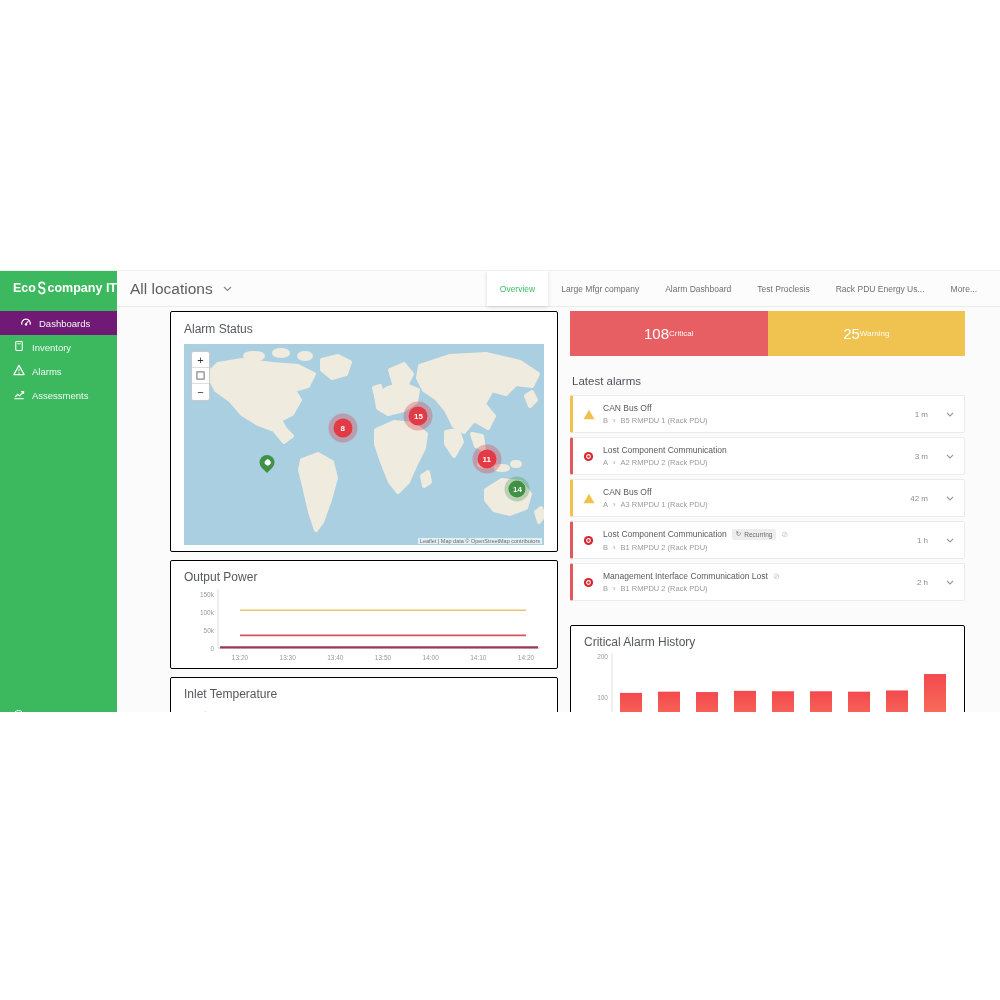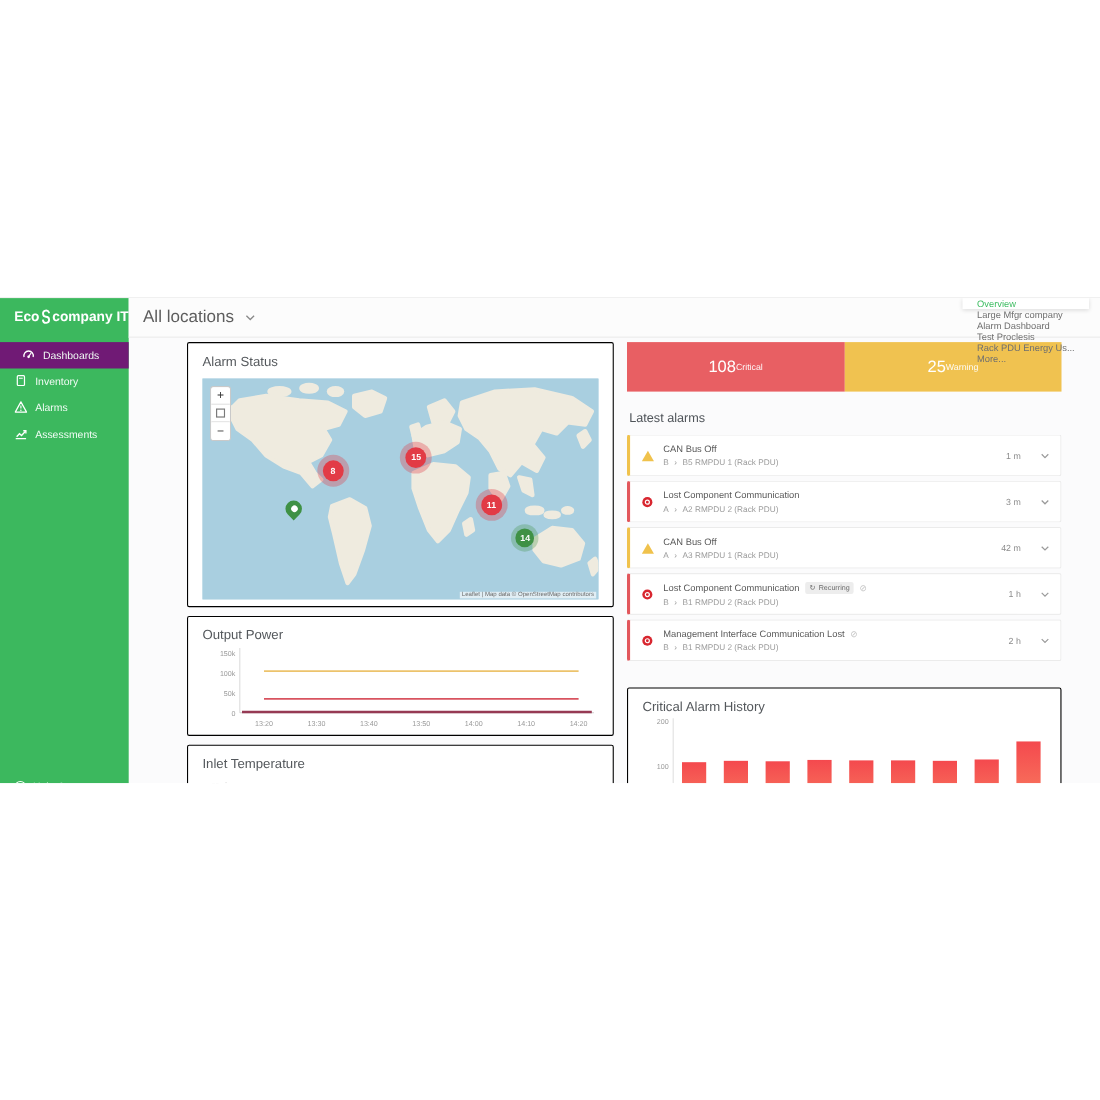--- a/index.html
+++ b/index.html
@@ -15,40 +15,40 @@
   .menu-item { height:24px; display:flex; align-items:center; gap:7px; padding-left:13px; font-size:9.5px; color:#f0fbf4; cursor:pointer; }
   .menu-item.active { background:#701a75;padding-left:20px; }
   .menu-item svg { width:12px; height:12px; flex-shrink:0; }
   .help { position:absolute; left:13px; bottom:9px; display:flex; align-items:center; gap:6px; color:#fff; font-size:9.5px; cursor:pointer; }
   .help-q { width:11px; height:11px; border:1px solid #fff; border-radius:50%; font-size:7.5px; display:flex; align-items:center; justify-content:center; }
 
   
   .main { flex:1; display:flex; flex-direction:column; min-width:0; }
   .topbar { height:36px; background:#fcfcfc; border-bottom:1px solid #ebebeb; display:flex; align-items:center; padding-left:13px; position:relative; flex-shrink:0; }
   .location { font-size:15.5px; color:#5d5d5d; display:flex; align-items:center; gap:10px; cursor:pointer; }
-  .tabs { position:absolute; right:10px; top:0; height:100%; display:flex;flex-direction:column; }
+  .tabs { position:absolute; right:10px; top:0; height:100%; display:flex; }
   .tab { display:flex; align-items:center; padding:0 13px; font-size:8.5px; color:#6f6f6f; cursor:pointer; white-space:nowrap; }
   .tab.active { background:#fff; color:#3fbd63; box-shadow:0 1px 4px rgba(0,0,0,0.14); }
 
   
   .content { flex:1; display:flex; gap:12px; padding:4px 0 0 53px; overflow:hidden; }
   .col-left { width:388px; min-width:388px; }
   .col-right { width:395px; min-width:395px; }
   .card { background:#fff; border:1px solid #000000; border-radius:2px; }
   .card-title { font-size:12px; color:#54585c; }
 
   
   .card-map { padding:10px 13px 6px; }
   .map { margin-top:8px; height:201px; position:relative; background:#a9cfe0; overflow:hidden; }
   .map > svg.world { position:absolute; top:0; left:0; }
   .map-controls { position:absolute; top:7px; left:7px; width:19px; background:#fff; border:1px solid #c9c9c9; border-radius:3px; z-index:6; overflow:hidden; }
   .map-btn { height:16px; display:flex; align-items:center; justify-content:center; font-size:11px; color:#333; border-bottom:1px solid #ddd; cursor:pointer; background:#fff; }
   .map-btn:last-child { border-bottom:none; }
   .map-attr { position:absolute; right:2px; bottom:1px; font-size:5.5px; color:#6b6b6b; background:rgba(255,255,255,0.65); padding:0 2px; z-index:6; }
-  .marker { position:absolute; transform:translate(-50%,-50%); border-radius:50%; color:#fff; font-weight:700; display:flex; align-items:center; justify-content:center; z-index:5; cursor:pointer; }
+  .marker { position:absolute; transform:translate(-50%,-50%); border-radius:50%; color:#fff; font-weight:700; display:flex; align-items:center; justify-content:center; z-index:5; cursor:pointer;margin-left:40px; }
   .marker.critical { width:19px; height:19px; background:#e23b46; font-size:8px; box-shadow:0 0 0 5px rgba(226,59,70,0.33); }
   .marker.ok { width:17px; height:17px; background:#3f9145; font-size:8px; box-shadow:0 0 0 4px rgba(63,145,69,0.3); }
   .pin-wrap { position:absolute; transform:translate(-50%,-80%); z-index:5; cursor:pointer; }
   .pin { width:15px; height:15px; background:#3f9145; border-radius:50% 50% 50% 0; transform:rotate(-45deg); position:relative; }
   .pin-dot { position:absolute; top:4.5px; left:4.5px; width:6px; height:6px; background:#fff; border-radius:50%; }
 
   
   .card-chart { margin-top:8px; padding:9px 13px 4px; }
   .card-inlet { margin-top:8px; padding:9px 13px; height:120px; }
   .inlet-axis { margin-top:10px; display:flex; align-items:flex-start; gap:6px; margin-left:8px; }

